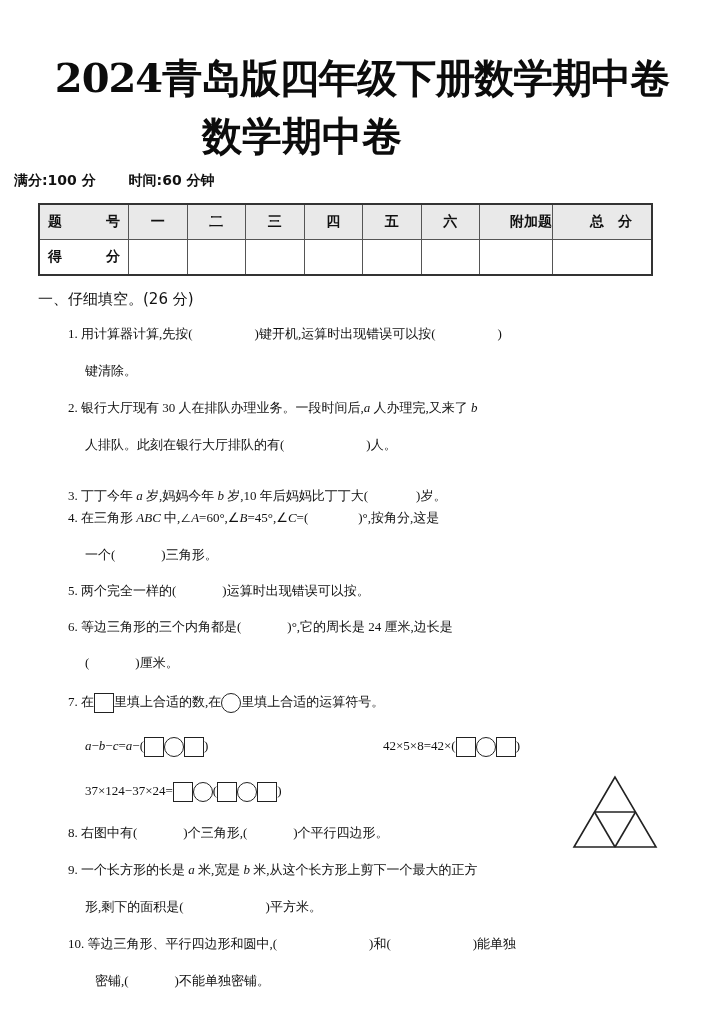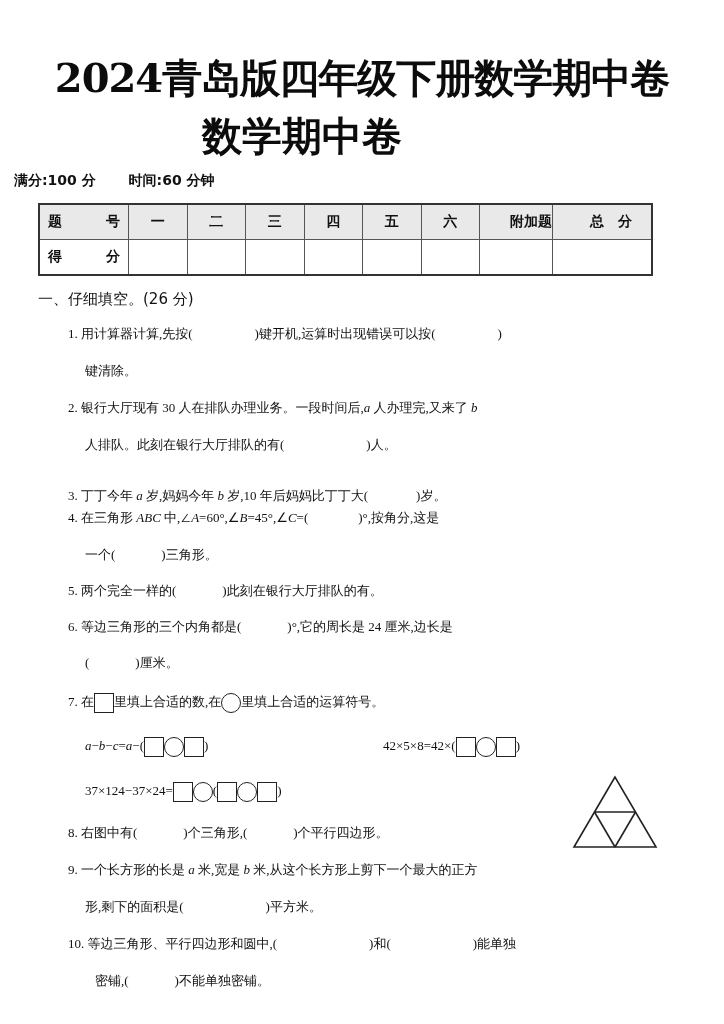--- a/index.html
+++ b/index.html
@@ -114,21 +114,21 @@
 </div>
 
 <div class="q" style="top:508px;">
   <span>4. 在三角形 </span><span class="it">ABC</span><span> 中,∠</span><span class="it">A</span><span>=60°,∠</span><span class="it">B</span><span>=45°,∠</span><span class="it">C</span><span>=(</span><span class="blank" style="width:50px"></span><span>)°,按角分,这是</span>
 </div>
 <div class="q cont" style="top:545px;">
   <span>一个(</span><span class="blank" style="width:46px"></span><span>)三角形。</span>
 </div>
 
 <div class="q" style="top:581px;">
-  <span>5. 两个完全一样的(</span><span class="blank" style="width:46px"></span><span>)此刻在银行大厅排队的有。</span>
+  <span>5. 两个完全一样的(</span><span class="blank" style="width:46px"></span><span>)运算时出现错误可以按。</span>
 </div>
 
 <div class="q" style="top:617px;">
   <span>6. 等边三角形的三个内角都是(</span><span class="blank" style="width:46px"></span><span>)°,它的周长是 24 厘米,边长是</span>
 </div>
 <div class="q cont" style="top:653px;">
   <span>(</span><span class="blank" style="width:46px"></span><span>)厘米。</span>
 </div>
 
 <div class="q" style="top:692px;">

